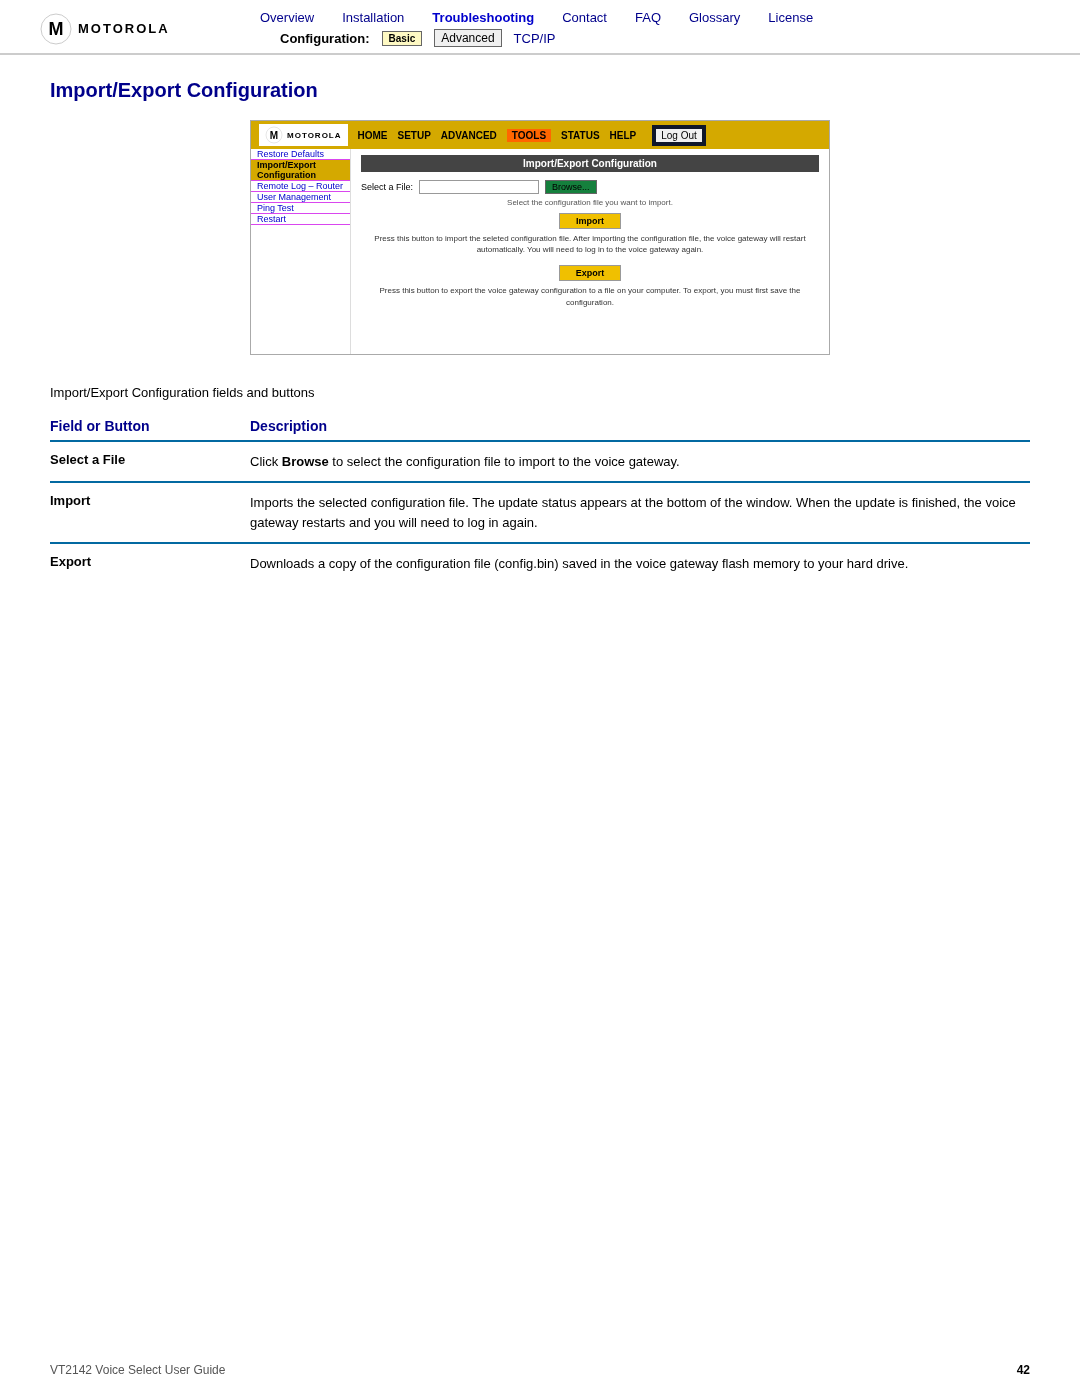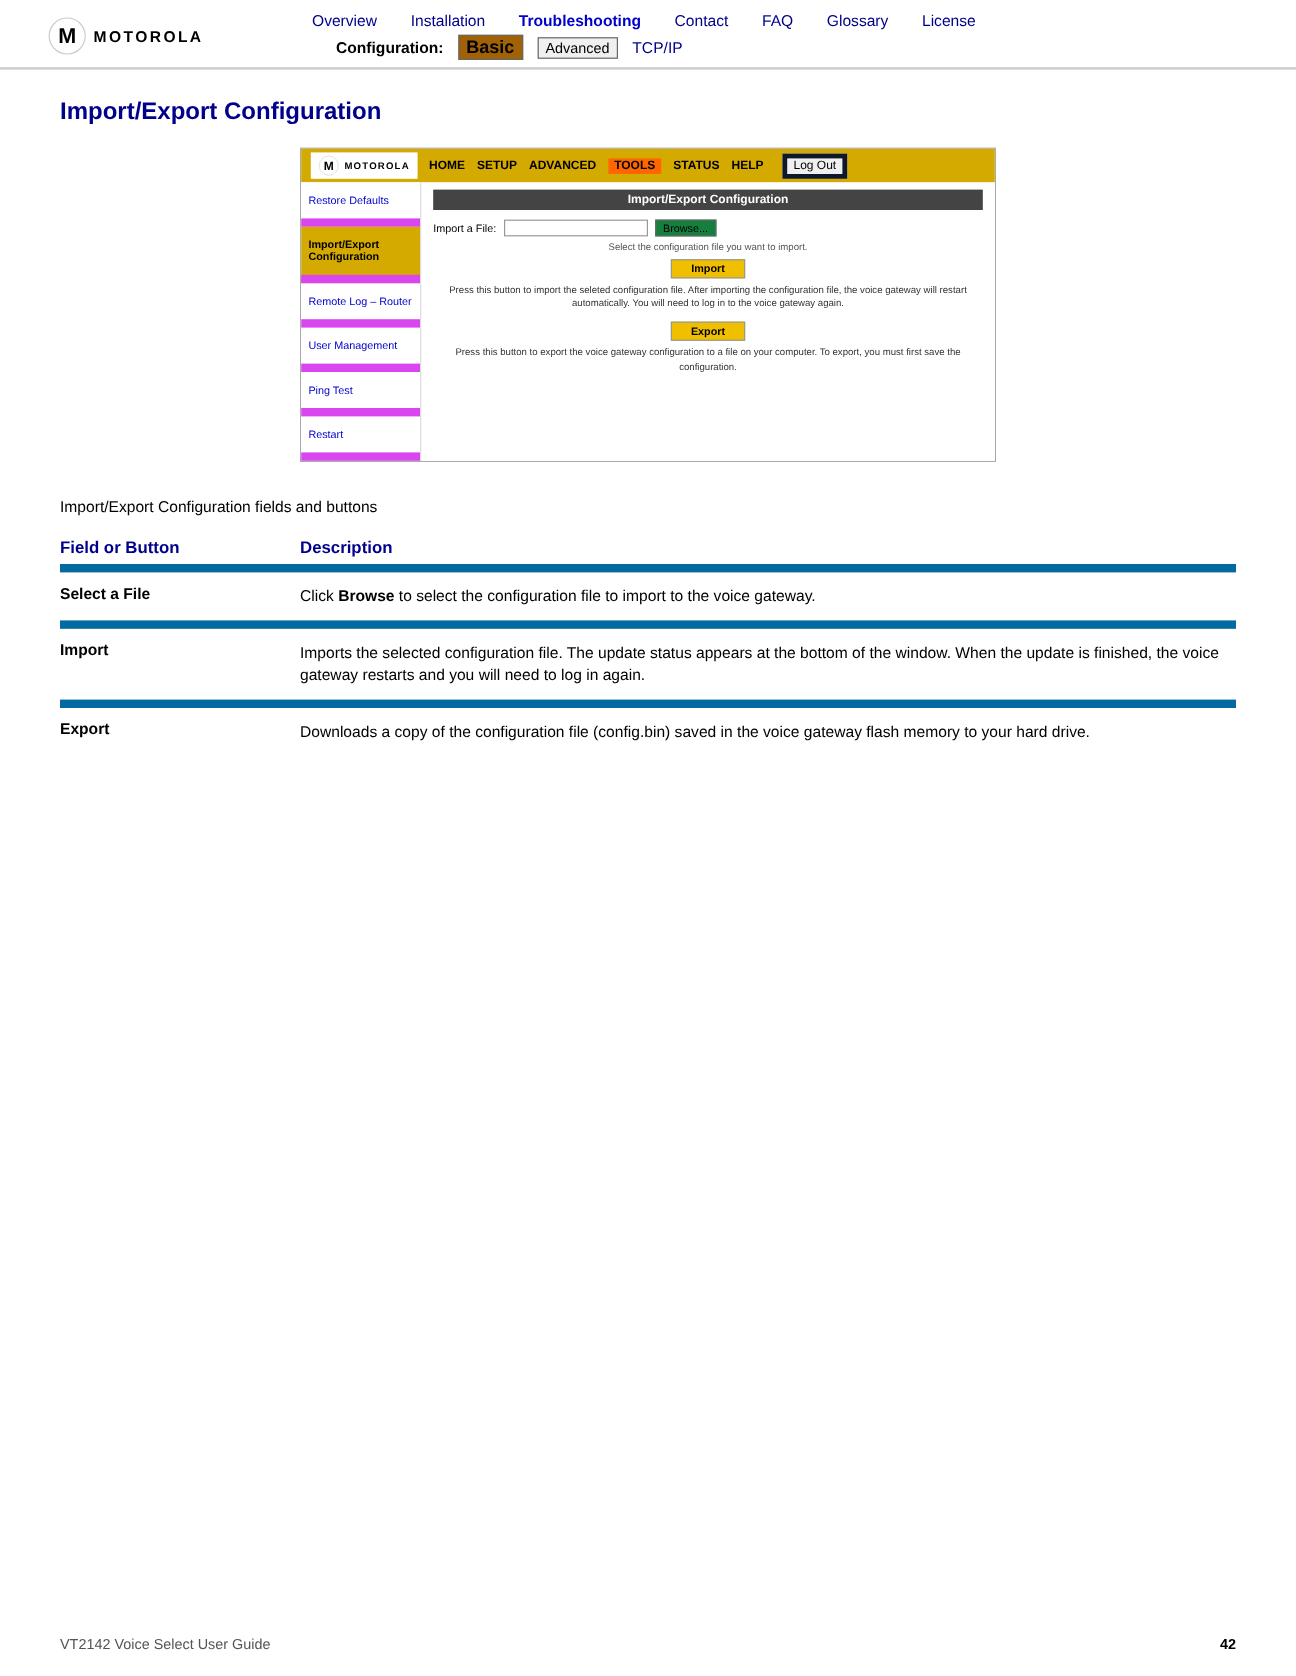--- a/index.html
+++ b/index.html
@@ -73,24 +73,24 @@
       font-weight: normal;
     }
     .config-label {
       font-size: 13px;
       font-weight: bold;
       color: #000;
     }
     .config-box {
       border: 1px solid #666;
       padding: 1px 6px;
-      font-size: 15px;
-      font-weight: bold;
-      color: #000;
-      background: #a16207;
+      font-size: 10px;
+      font-weight: bold;
+      color: #000;
+      background: #fef9c3;
     }
     .advanced-box {
       border: 1px solid #666;
       padding: 1px 6px;
       font-size: 12px;
       color: #000;
       background: #f0f0f0;
     }
 
     
@@ -169,24 +169,24 @@
     .dev-body {
       display: flex;
       background: #fff;
     }
     .dev-sidebar {
       width: 100px;
       background: #fff;
       border-right: 1px solid #ddd;
     }
     .dev-sidebar-item {
-      padding: 10px 6px;
+      padding: 0 6px;
       font-size: 9px;
       color: #0000cc;
-      border-bottom: 7px solid #d946ef;
+      border-bottom: 1px solid #d946ef;
       cursor: pointer;
     }
     .dev-sidebar-item.active {
       background: #d4a900;
       color: #000;
       font-weight: bold;
     }
     .dev-main {
       flex: 1;
       padding: 6px 10px;
@@ -282,21 +282,21 @@
       font-weight: bold;
       width: 200px;
     }
     .fields-table td.desc-cell {
       line-height: 1.5;
     }
     .fields-table td.desc-cell b {
       font-weight: bold;
     }
     .row-divider td {
-      border-top: 7px solid #0369a1;
+      border-top: 2px solid #0369a1;
     }
 
     
     .footer {
       position: absolute;
       bottom: 20px;
       left: 50px;
       right: 50px;
       display: flex;
       justify-content: space-between;
@@ -374,21 +374,21 @@
         <div class="dev-sidebar-item">Remote Log – Router</div>
         <div class="dev-sidebar-item">User Management</div>
         <div class="dev-sidebar-item">Ping Test</div>
         <div class="dev-sidebar-item">Restart</div>
       </div>
 
       <div class="dev-main">
         <div class="dev-main-title">Import/Export Configuration</div>
 
         <div class="dev-file-row">
-          <span>Import a File:</span>
+          <span>Select a File:</span>
           <div class="dev-file-input"></div>
           <span class="dev-browse-btn">Browse...</span>
         </div>
         <div class="dev-hint">Select the configuration file you want to import.</div>
 
         <span class="dev-yellow-btn">Import</span>
         <div class="dev-desc">Press this button to import the seleted configuration file. After importing the configuration file, the voice gateway will restart automatically. You will need to log in to the voice gateway again.</div>
 
         <span class="dev-yellow-btn">Export</span>
         <div class="dev-desc">Press this button to export the voice gateway configuration to a file on your computer. To export, you must first save the configuration.</div>

